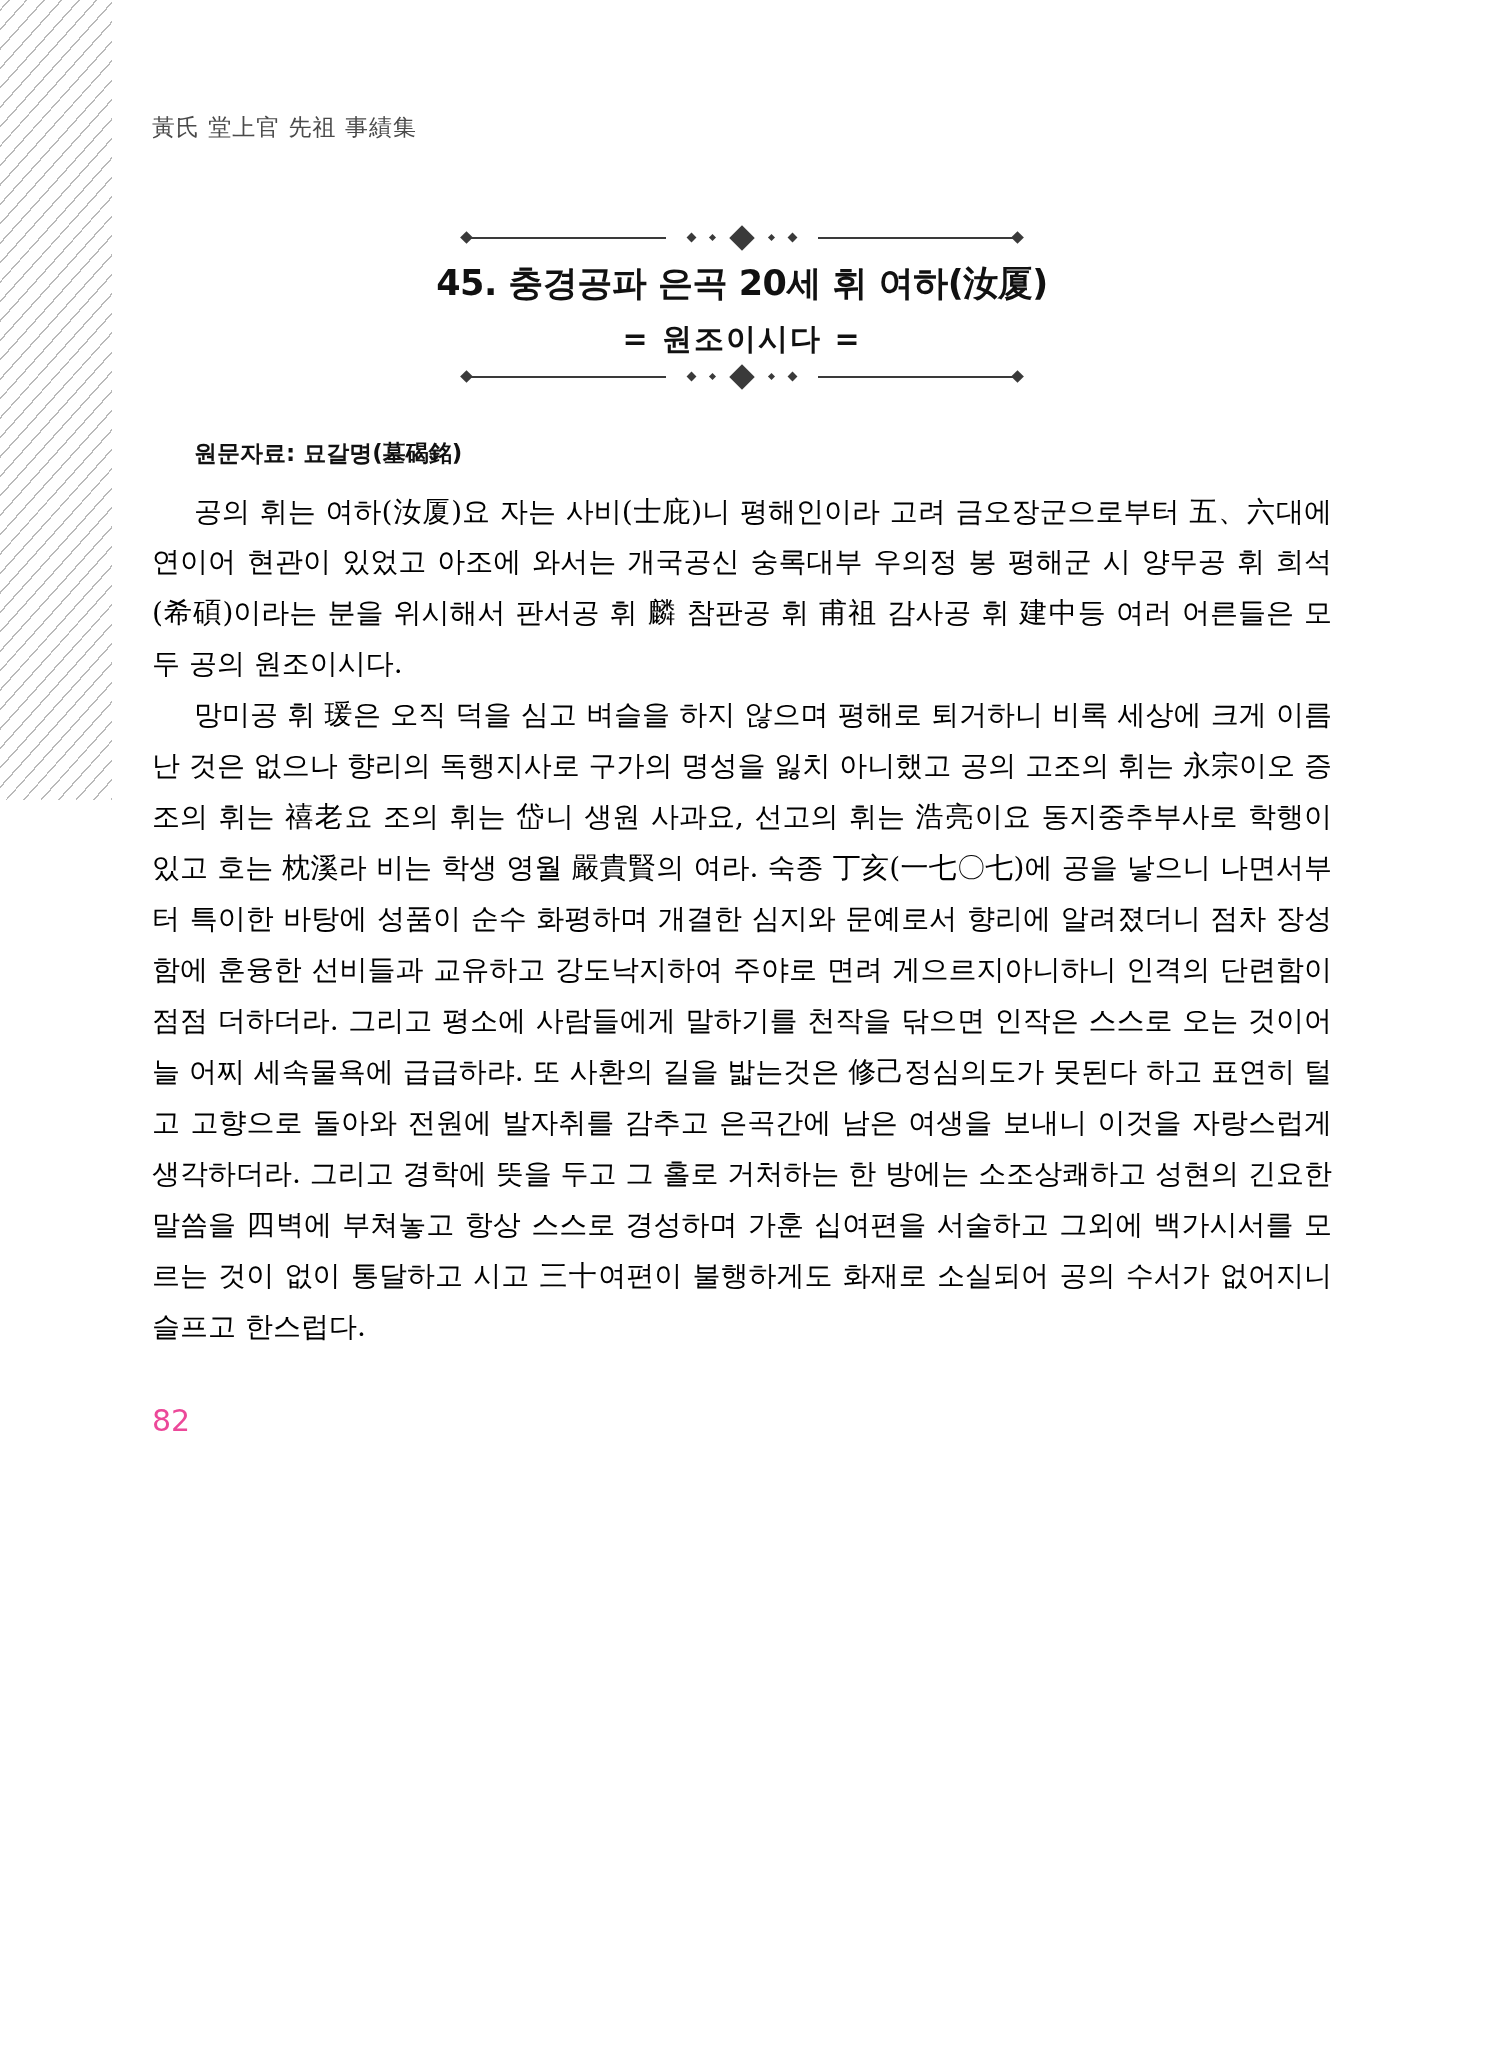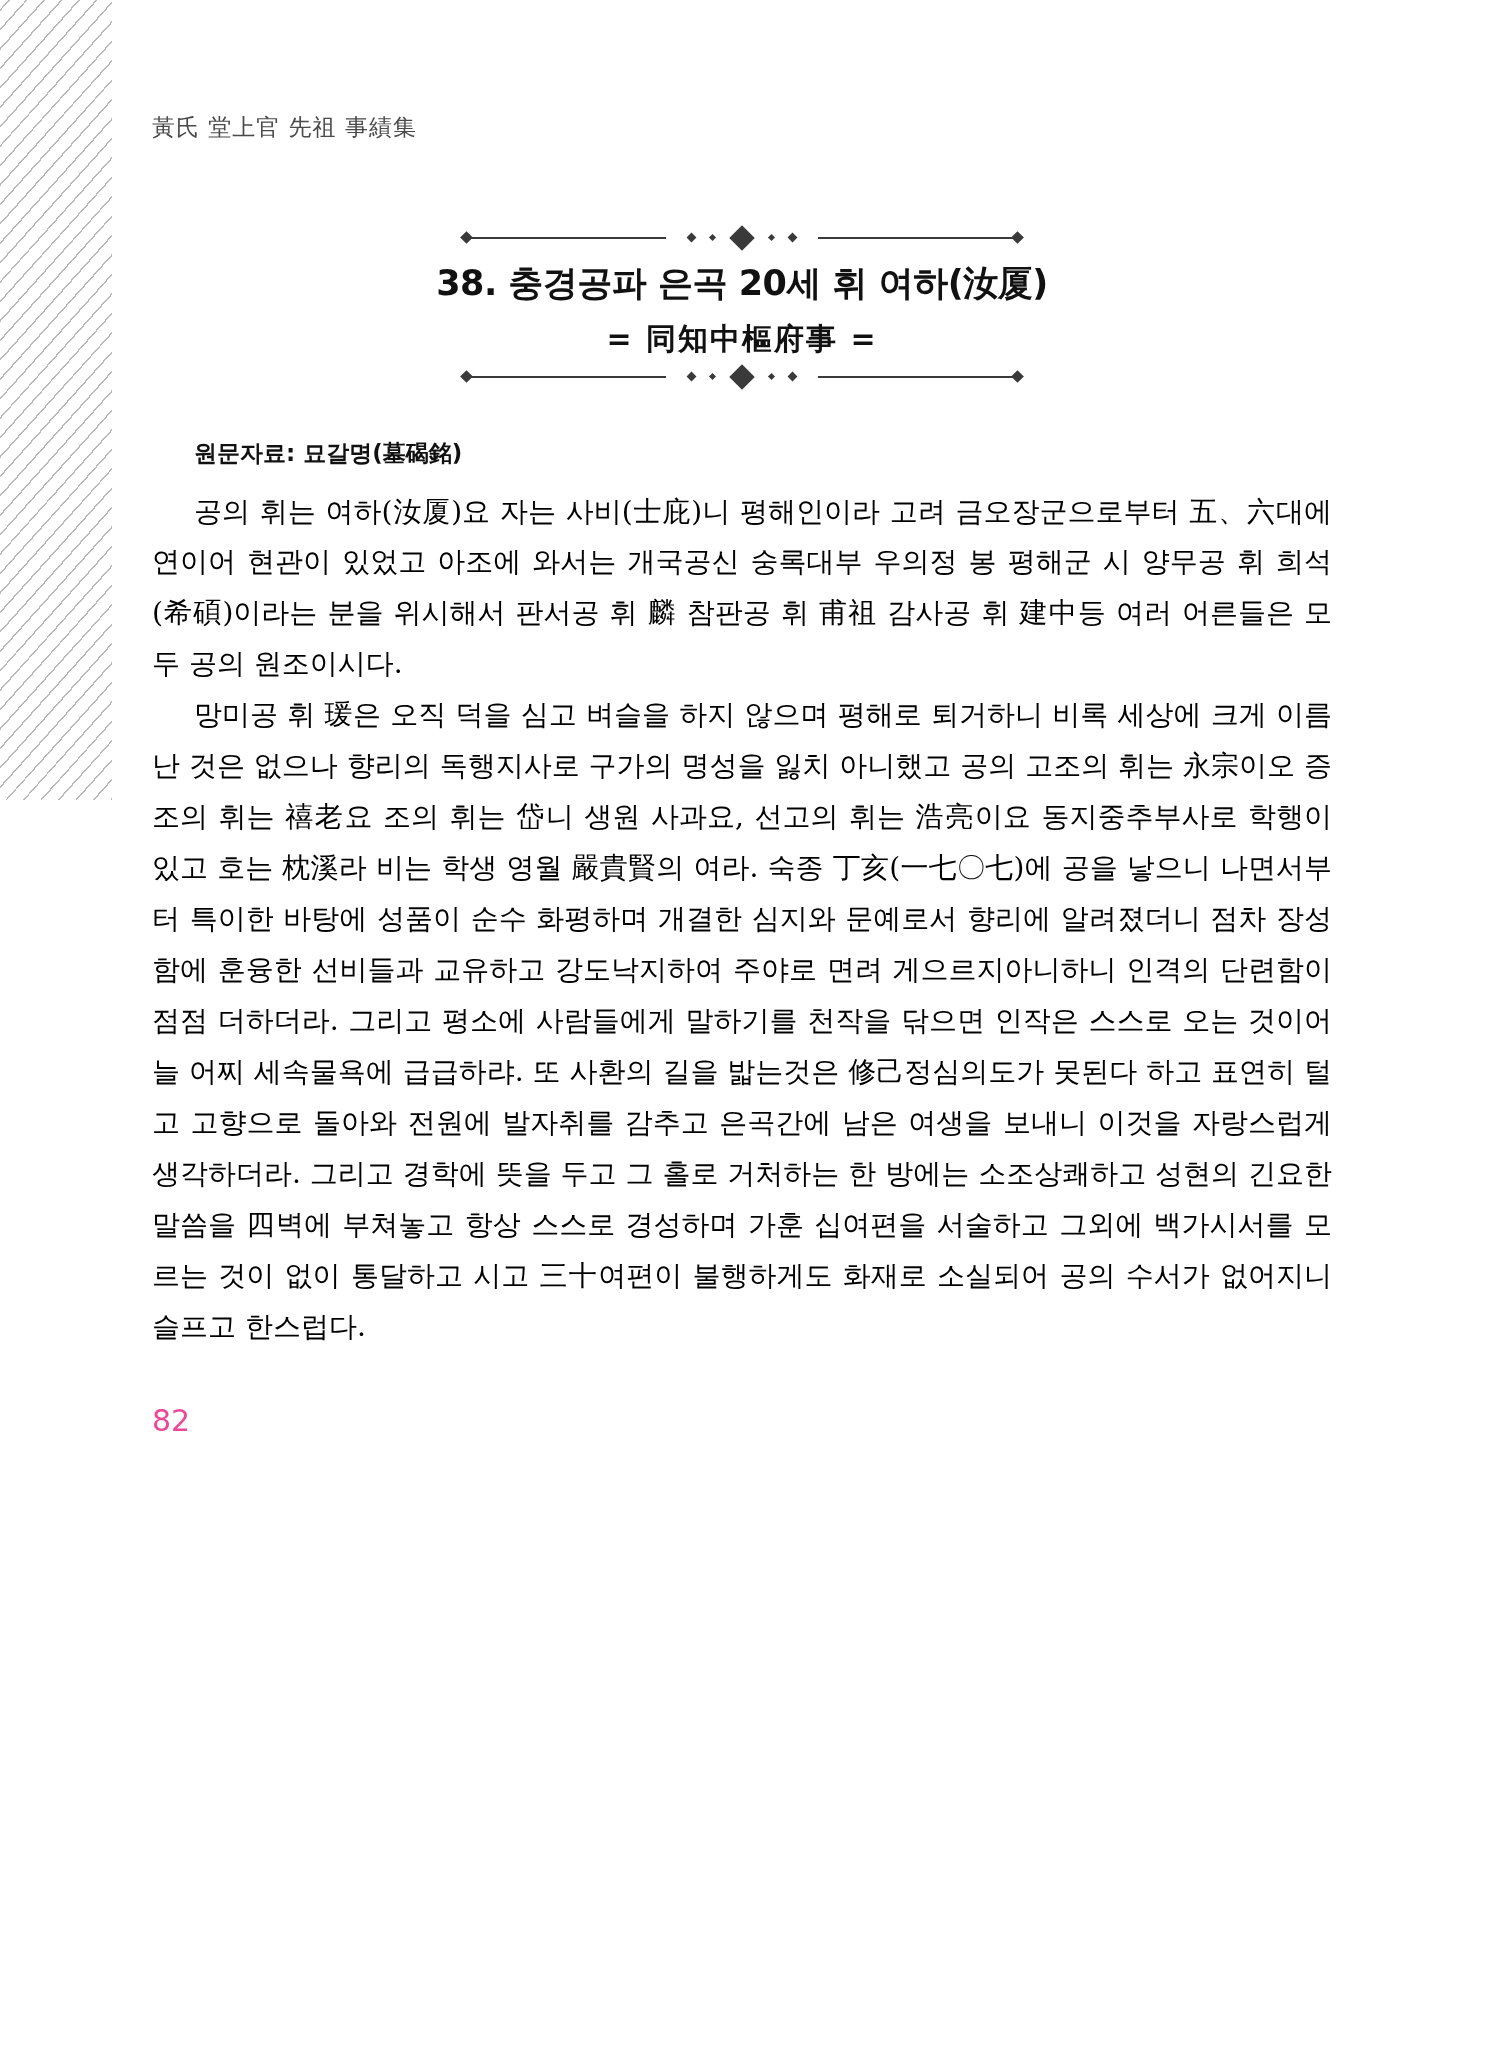--- a/index.html
+++ b/index.html
@@ -174,22 +174,22 @@
       <span class="sq m1"></span>
       <span class="tick t1"></span>
       <span class="dia"></span>
       <span class="tick t2"></span>
       <span class="sq m2"></span>
       <span class="bar right"></span>
       <span class="sq s2"></span>
     </div>
 
     <div class="title-block">
-      <div class="doc-title">38. 충경공파 은곡 20세 휘 여하(汝厦)</div>
-      <div class="doc-subtitle">= 同知中樞府事 =</div>
+      <div class="doc-title">45. 충경공파 은곡 20세 휘 여하(汝厦)</div>
+      <div class="doc-subtitle">= 원조이시다 =</div>
     </div>
 
     <div class="ornament">
       <span class="sq s1"></span>
       <span class="bar left"></span>
       <span class="sq m1"></span>
       <span class="tick t1"></span>
       <span class="dia"></span>
       <span class="tick t2"></span>
       <span class="sq m2"></span>

